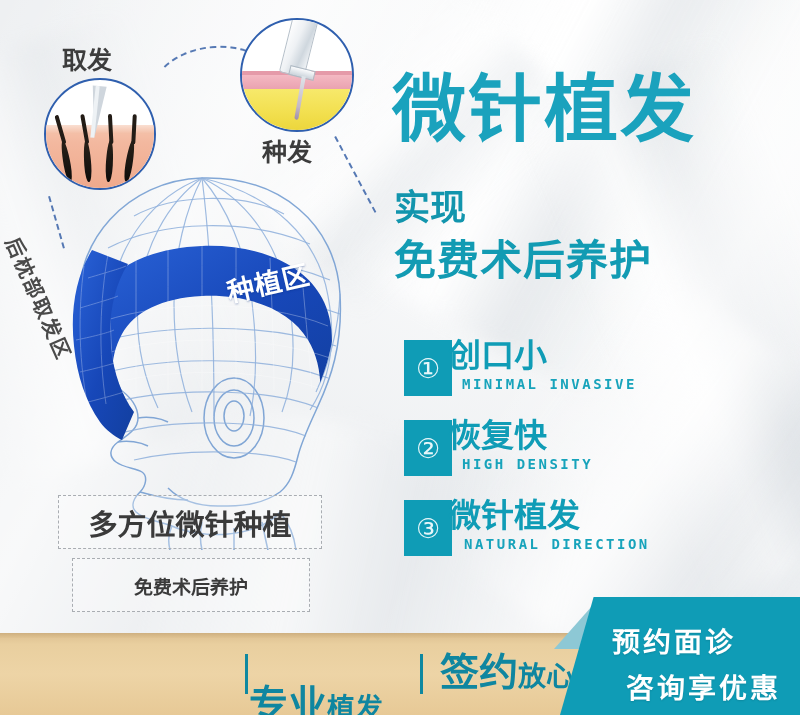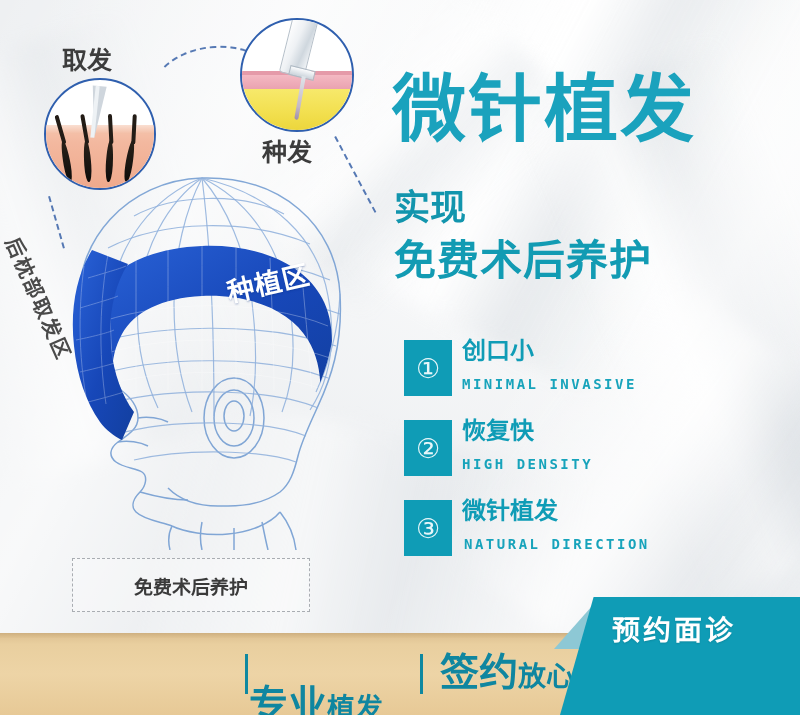--- a/index.html
+++ b/index.html
@@ -165,22 +165,22 @@
   .ft2 { top:420px; }
   .ft3 { top:500px; }
   .ft-badge {
     position:absolute; left:0; top:0; width:48px; height:56px;
     background:#0f9cb6; display:flex; align-items:center; justify-content:center;
   }
   .ft-badge span {
     color:#e7f6f9; font-size:27px; line-height:1;
   }
   .ft-cn {
-    position:absolute; left:58px; top:-2px;
-    font-size:24px; font-weight:700; color:#0f9cb6; line-height:1.1;
+    position:absolute; left:44px; top:-2px;
+    font-size:33px; font-weight:700; color:#0f9cb6; line-height:1.1;
     white-space:nowrap;
     text-align:right;
   }
   .ft-en {
     position:absolute; left:58px; top:36px;
     font-size:14px; color:#17a3bb; letter-spacing:2.5px;
     font-family:"DejaVu Sans Mono","Liberation Mono",monospace;
     font-weight:700; white-space:nowrap;
   }
   .ft3 .ft-en { left:60px; }
@@ -220,20 +220,21 @@
   .cta-accent {
     position:absolute; right:200px; bottom:66px; width:46px; height:52px;
     background:#8dc8d5;
     clip-path:polygon(100% 0, 100% 100%, 0 100%);
   }
   .cta-line {
     position:absolute; color:#ffffff; font-weight:700; font-size:28px;
     font-family:"DejaVu Serif","Liberation Serif",serif;
     white-space:nowrap; line-height:1;
     text-shadow:0 1px 2px rgba(0,0,0,.12);
+    margin-top:12px;
   }
   .cta1 { left:52px; top:20px; letter-spacing:3px; }
   .cta2 { left:66px; top:66px; letter-spacing:3px; }
 </style>
 </head>
 <body>
 
 <div id="poster">
 
   <div class="bg">
@@ -372,20 +373,21 @@
           <path d="M86,104 C78,150 76,200 84,254"></path>
           <path d="M62,116 C56,162 56,212 68,268"></path>
         </g>
       </g>
     </svg>
   </div>
 
   <div class="rot-label">后枕部取发区</div>
   <div class="zone-label">种植区</div>
 
+  <div class="feat-box fb1">多方位微针种植</div>
   <div class="feat-box fb2">免费术后养护</div>
 
   <div class="title">微针植发</div>
   <div class="sub1">实现</div>
   <div class="sub2">免费术后养护</div>
 
   <div class="feature ft1">
     <div class="ft-badge">
       <span>①</span>
     </div>
@@ -412,15 +414,16 @@
   <div class="bottom-bar">
     <div class="divider dv1"></div>
     <div class="slogan sl1"><span class="big">专业</span><span class="small">植发</span></div>
     <div class="divider dv2"></div>
     <div class="slogan sl2"><span class="big">签约</span><span class="small">放心</span></div>
   </div>
 
   <div class="cta-accent"></div>
   <div class="cta">
     <div class="cta-line cta1">预约面诊</div>
+    <div class="cta-line cta2">咨询享优惠</div>
   </div>
 
 </div>
 
 </body></html>

